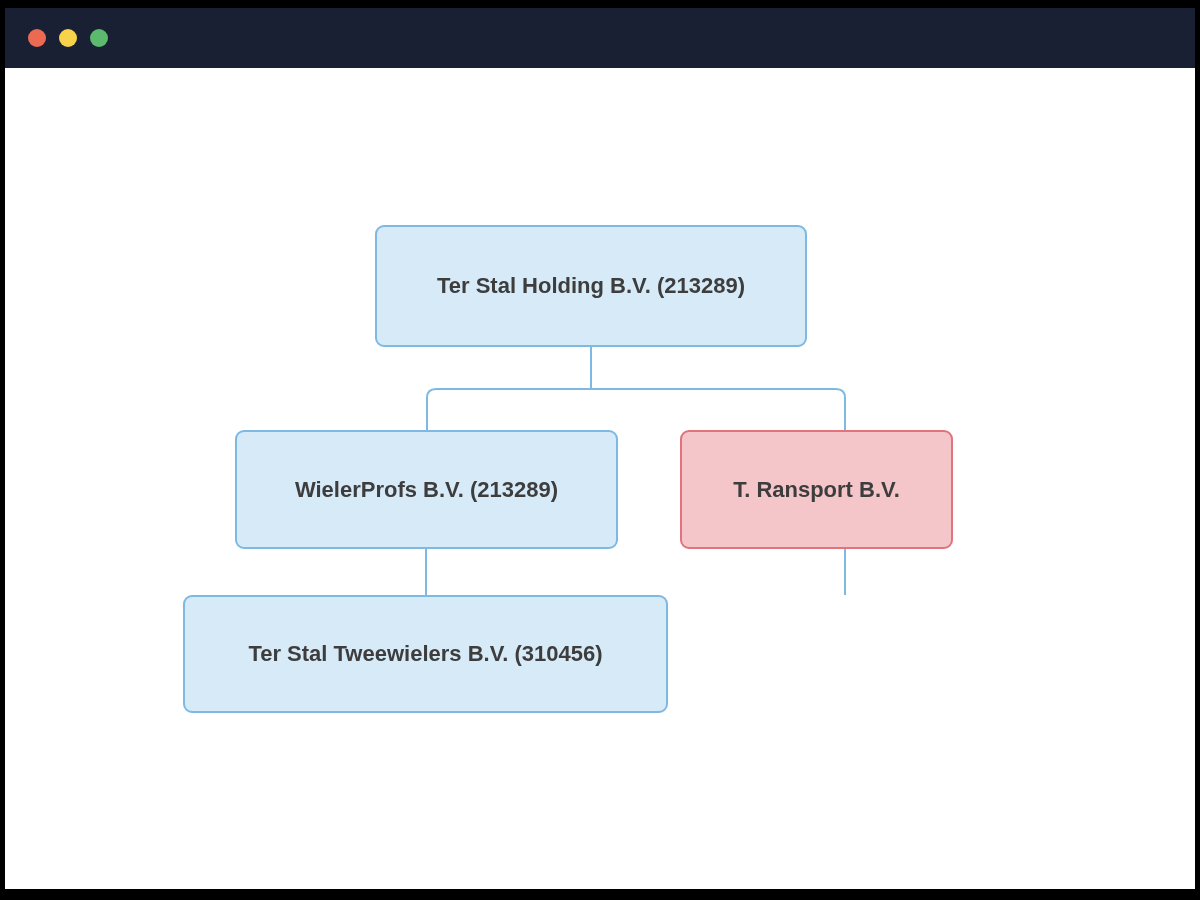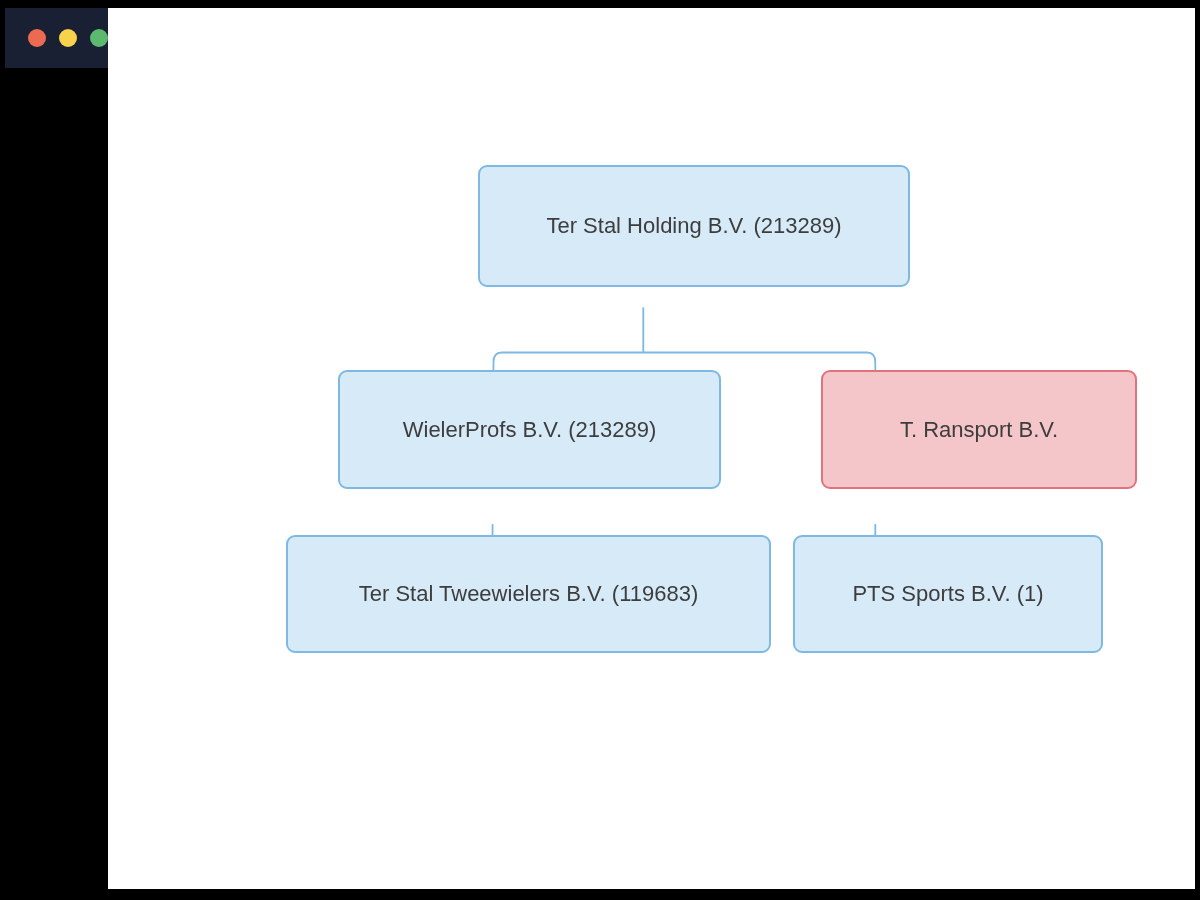--- a/index.html
+++ b/index.html
@@ -21,21 +21,21 @@
   body {
     width: 1200px; height: 900px;
     background: var(--frame);
     position: relative;
     font-family: "Liberation Sans", "DejaVu Sans", sans-serif;
     overflow: hidden;
   }
   .window {
     position: absolute;
     left: 5px; top: 8px; right: 5px; bottom: 11px;
-    display: flex; flex-direction: row;
+    display: flex; flex-direction: column; font-weight: bold;
   }
   .titlebar {
     height: 60px; flex: 0 0 60px;
     background: var(--titlebar-bg);
     display: flex; align-items: center;
     padding-left: 23px; gap: 13px;
   }
   .dot {
     width: 18px; height: 18px;
     border-radius: 50%;
@@ -68,21 +68,21 @@
     border-radius: 9px;
     border: 2px solid;
     font-size: 22px;
     color: var(--node-text);
     cursor: pointer;
   }
   .org-node.blue { background: var(--node-blue-bg); border-color: var(--node-blue-border); }
   .org-node.pink { background: var(--node-pink-bg); border-color: var(--node-pink-border); }
   .node-root        { left: 370px; top: 157px; width: 432px; height: 122px; }
   .node-wielerprofs { left: 230px; top: 362px; width: 383px; height: 119px; text-align: center; }
-  .node-t-ransport  { left: 713px; top: 362px; width: 316px; height: 119px; }
+  .node-t-ransport  { left: 675px; top: 362px; width: 273px; height: 119px; }
   .node-tweewielers { left: 178px; top: 527px; width: 485px; height: 118px; }
   .node-pts-sports  { left: 685px; top: 527px; width: 310px; height: 118px; }
 </style>
 </head>
 <body>
 
 <div class="window">
 
   <div class="titlebar">
     <button class="dot red" aria-label="close"></button>
@@ -109,21 +109,18 @@
 
     <div class="org-node blue node-wielerprofs">
       <span>WielerProfs B.V. (213289)</span>
     </div>
 
     <div class="org-node pink node-t-ransport">
       <span>T. Ransport B.V.</span>
     </div>
 
     <div class="org-node blue node-tweewielers">
-      <span>Ter Stal Tweewielers B.V. (119683)</span>
+      <span>Ter Stal Tweewielers B.V. (310456)</span>
     </div>
 
-    <div class="org-node blue node-pts-sports">
-      <span>PTS Sports B.V. (1)</span>
-    </div>
 
   </div>
 </div>
 
 </body></html>

